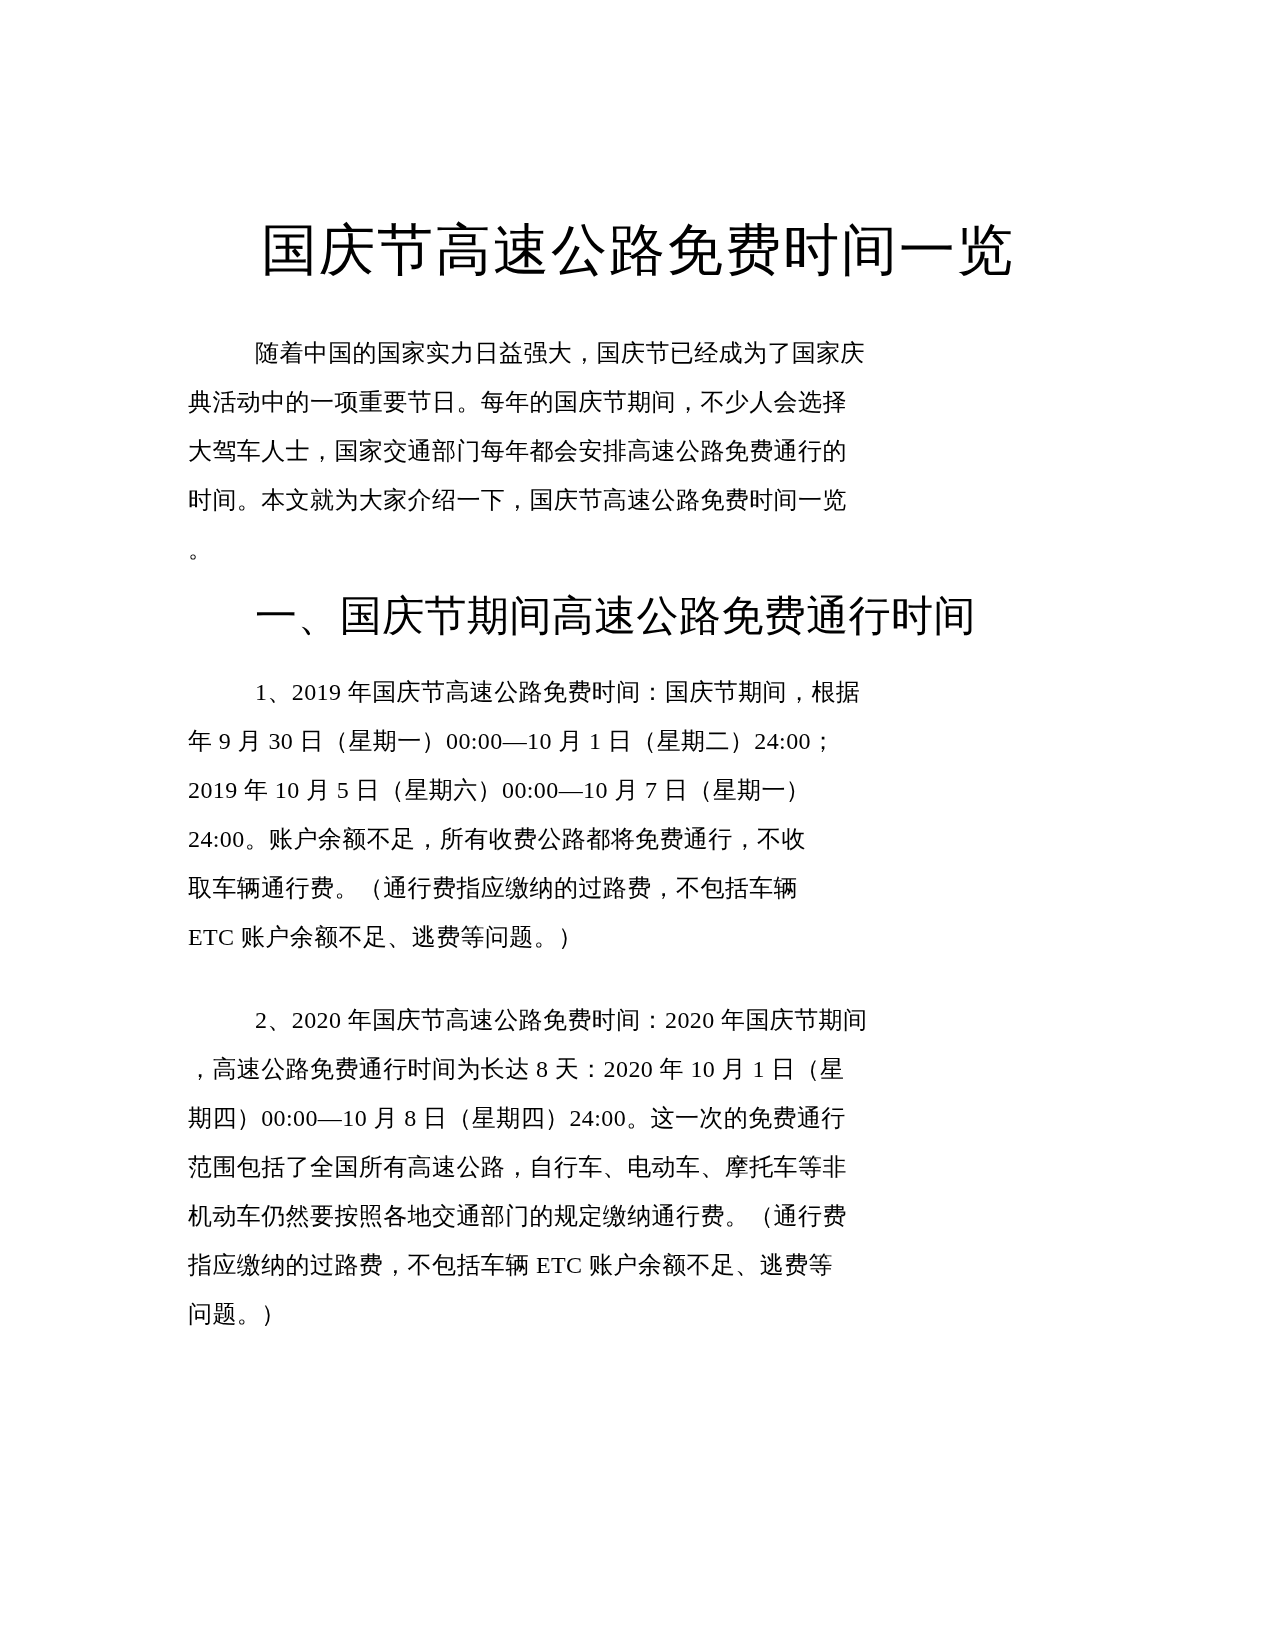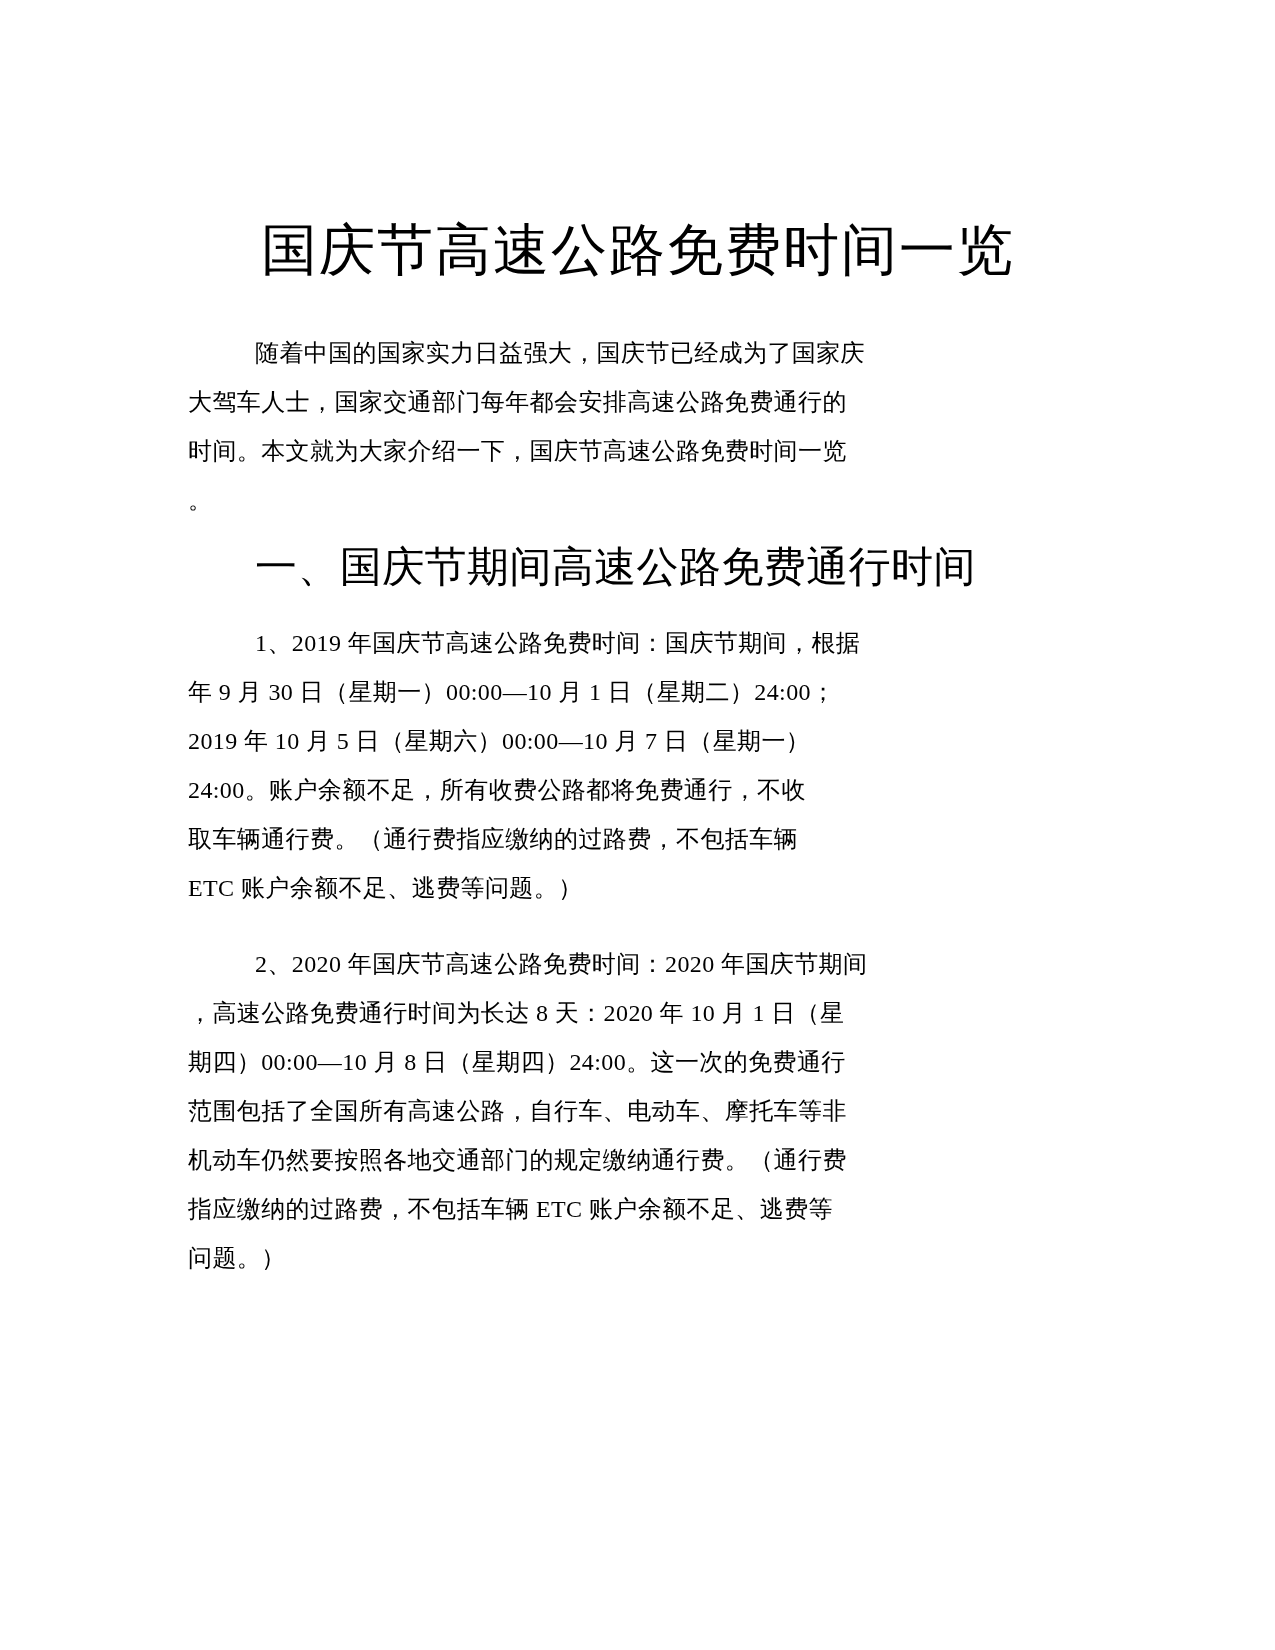--- a/index.html
+++ b/index.html
@@ -36,31 +36,32 @@
   .para { margin: 0; }
   .para .line:first-child { text-indent: 67px; }
   .heading {
     font-size: 42px;
     line-height: 49px;
     letter-spacing: 0.4px;
     white-space: nowrap;
     text-indent: 67px;
     margin: 18px 0 27px 0;
   }
-  .para.item2 { margin-top: 27px; }
+  .para.item2 { margin-top: 34px; }
 </style>
 </head>
 <body>
 
 <div class="page">
 
   <h1 class="doc-title">国庆节高速公路免费时间一览</h1>
 
   <div class="para intro">
       <div class="line">随着中国的国家实力日益强大，国庆节已经成为了国家庆</div>
+      <div class="line">典活动中的一项重要节日。每年的国庆节期间，不少人会选择</div>
       <div class="line">大驾车人士，国家交通部门每年都会安排高速公路免费通行的</div>
       <div class="line">时间。本文就为大家介绍一下，国庆节高速公路免费时间一览</div>
       <div class="line">。</div>
     </div>
 
   <div class="heading">一、国庆节期间高速公路免费通行时间</div>
 
   <div class="para item1">
       <div class="line">1、2019 年国庆节高速公路免费时间：国庆节期间，根据</div>
       <div class="line">年 9 月 30 日（星期一）00:00—10 月 1 日（星期二）24:00；</div>

